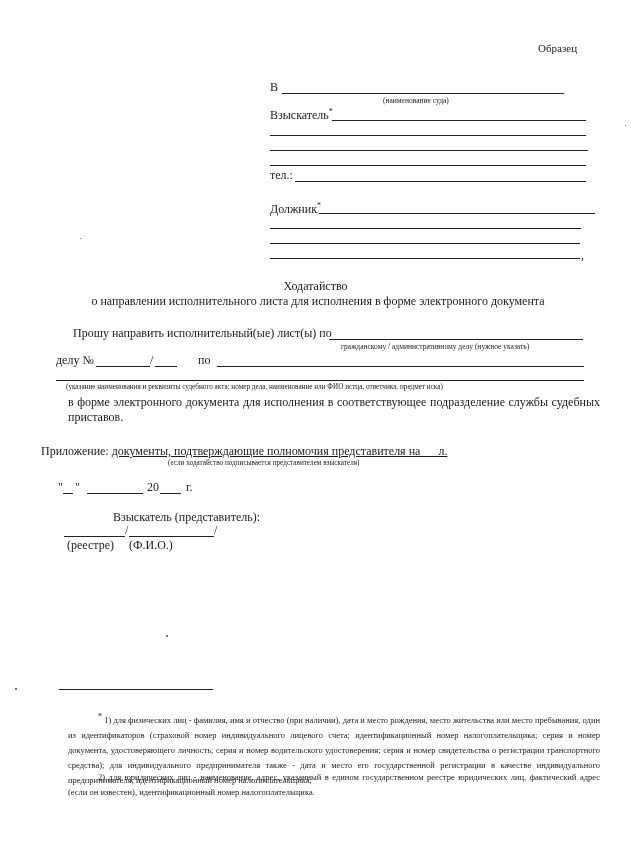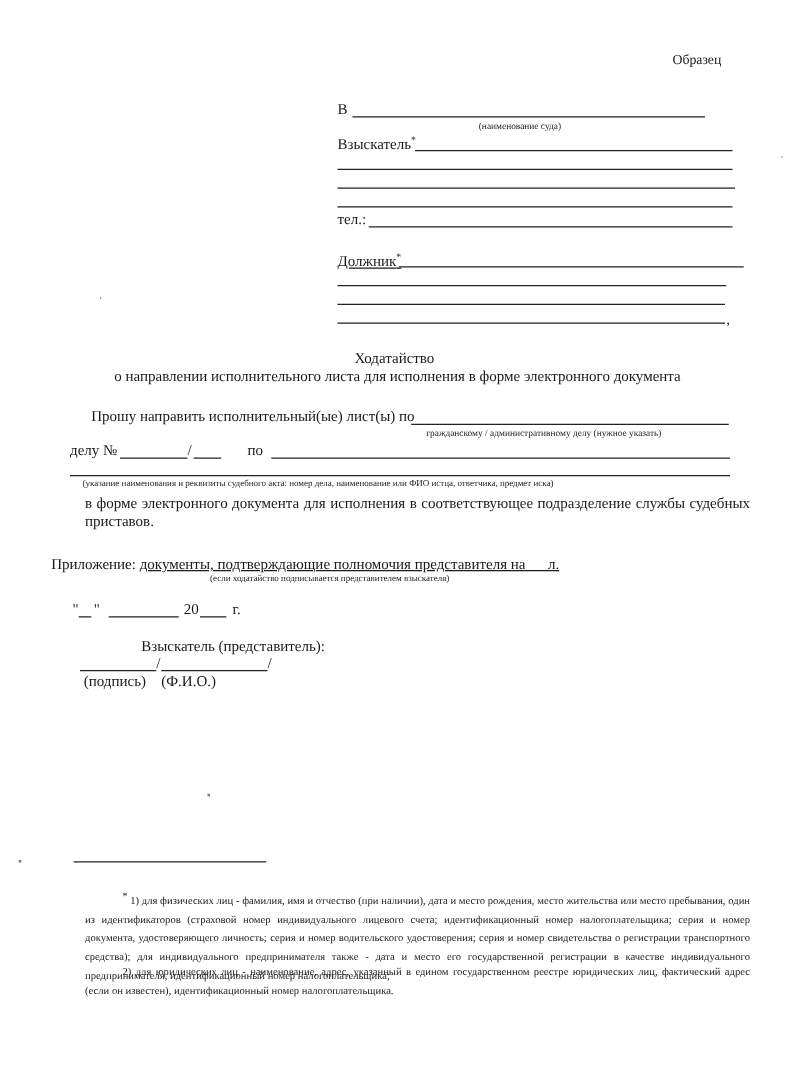--- a/index.html
+++ b/index.html
@@ -29,21 +29,21 @@
   <span>Взыскатель</span><span class="sup">*</span>
 </div>
 <div class="line" style="left:332px; top:120px; width:254px;"></div>
 <div class="line" style="left:270px; top:135px; width:316px;"></div>
 <div class="line" style="left:270px; top:150px; width:318px;"></div>
 <div class="line" style="left:270px; top:165px; width:316px;"></div>
 
 <div class="abs t12" style="left:270px; top:168px;">тел.:</div>
 <div class="line" style="left:295px; top:181px; width:291px;"></div>
 
-<div class="abs t12" style="left:270px; top:201px;text-decoration:underline;">
+<div class="abs t12" style="left:270px; top:201px;">
   <span>Должник</span><span class="sup">*</span>
 </div>
 <div class="line" style="left:319px; top:213px; width:276px;"></div>
 <div class="line" style="left:270px; top:228px; width:311px;"></div>
 <div class="line" style="left:270px; top:243px; width:310px;"></div>
 <div class="line" style="left:270px; top:258px; width:310px;"></div>
 <div class="abs t12" style="left:581px; top:248px;">,</div>
 
 <div class="abs t12 center" style="left:0; width:631px; top:279px;">Ходатайство</div>
 <div class="abs t12 center" style="left:28px; width:580px; top:294px;">о направлении исполнительного листа для исполнения в форме электронного документа</div>
@@ -75,21 +75,21 @@
 <div class="line" style="left:87px; top:493px; width:56px;"></div>
 <div class="abs t12" style="left:147px; top:480px;">20</div>
 <div class="line" style="left:160px; top:493px; width:21px;"></div>
 <div class="abs t12" style="left:186px; top:480px;">г.</div>
 
 <div class="abs t12" style="left:65px; top:510px;margin-left:48px;">Взыскатель (представитель):</div>
 <div class="line" style="left:64px; top:536px; width:61px;"></div>
 <div class="abs t12" style="left:125px; top:523px;">/</div>
 <div class="line" style="left:129px; top:536px; width:85px;"></div>
 <div class="abs t12" style="left:214px; top:523px;">/</div>
-<div class="abs t12" style="left:67px; top:538px;">(подпись)</div>
+<div class="abs t12" style="left:67px; top:538px;">(реестре)</div>
 <div class="abs t12" style="left:129px; top:538px;">(Ф.И.О.)</div>
 
 <div class="line thick" style="left:59px; top:689px; width:154px;"></div>
 
 <div class="abs t8 justify" style="left:56px; width:532px; top:709px; text-indent:30px;">
   <span class="sup">*</span>
   <span>1) для физических лиц - фамилия, имя и отчество (при наличии), дата и место рождения, место жительства или место пребывания, один из идентификаторов (страховой номер индивидуального лицевого счета; идентификационный номер налогоплательщика; серия и номер документа, удостоверяющего личность; серия и номер водительского удостоверения; серия и номер свидетельства о регистрации транспортного средства); для индивидуального предпринимателя также - дата и место его государственной регистрации в качестве индивидуального предпринимателя, идентификационный номер налогоплательщика;</span>
 </div>
 <div class="abs t8 justify" style="left:56px; width:532px; top:770px; text-indent:30px;">2) для юридических лиц - наименование, адрес, указанный в едином государственном реестре юридических лиц, фактический адрес (если он известен), идентификационный номер налогоплательщика.</div>
 

